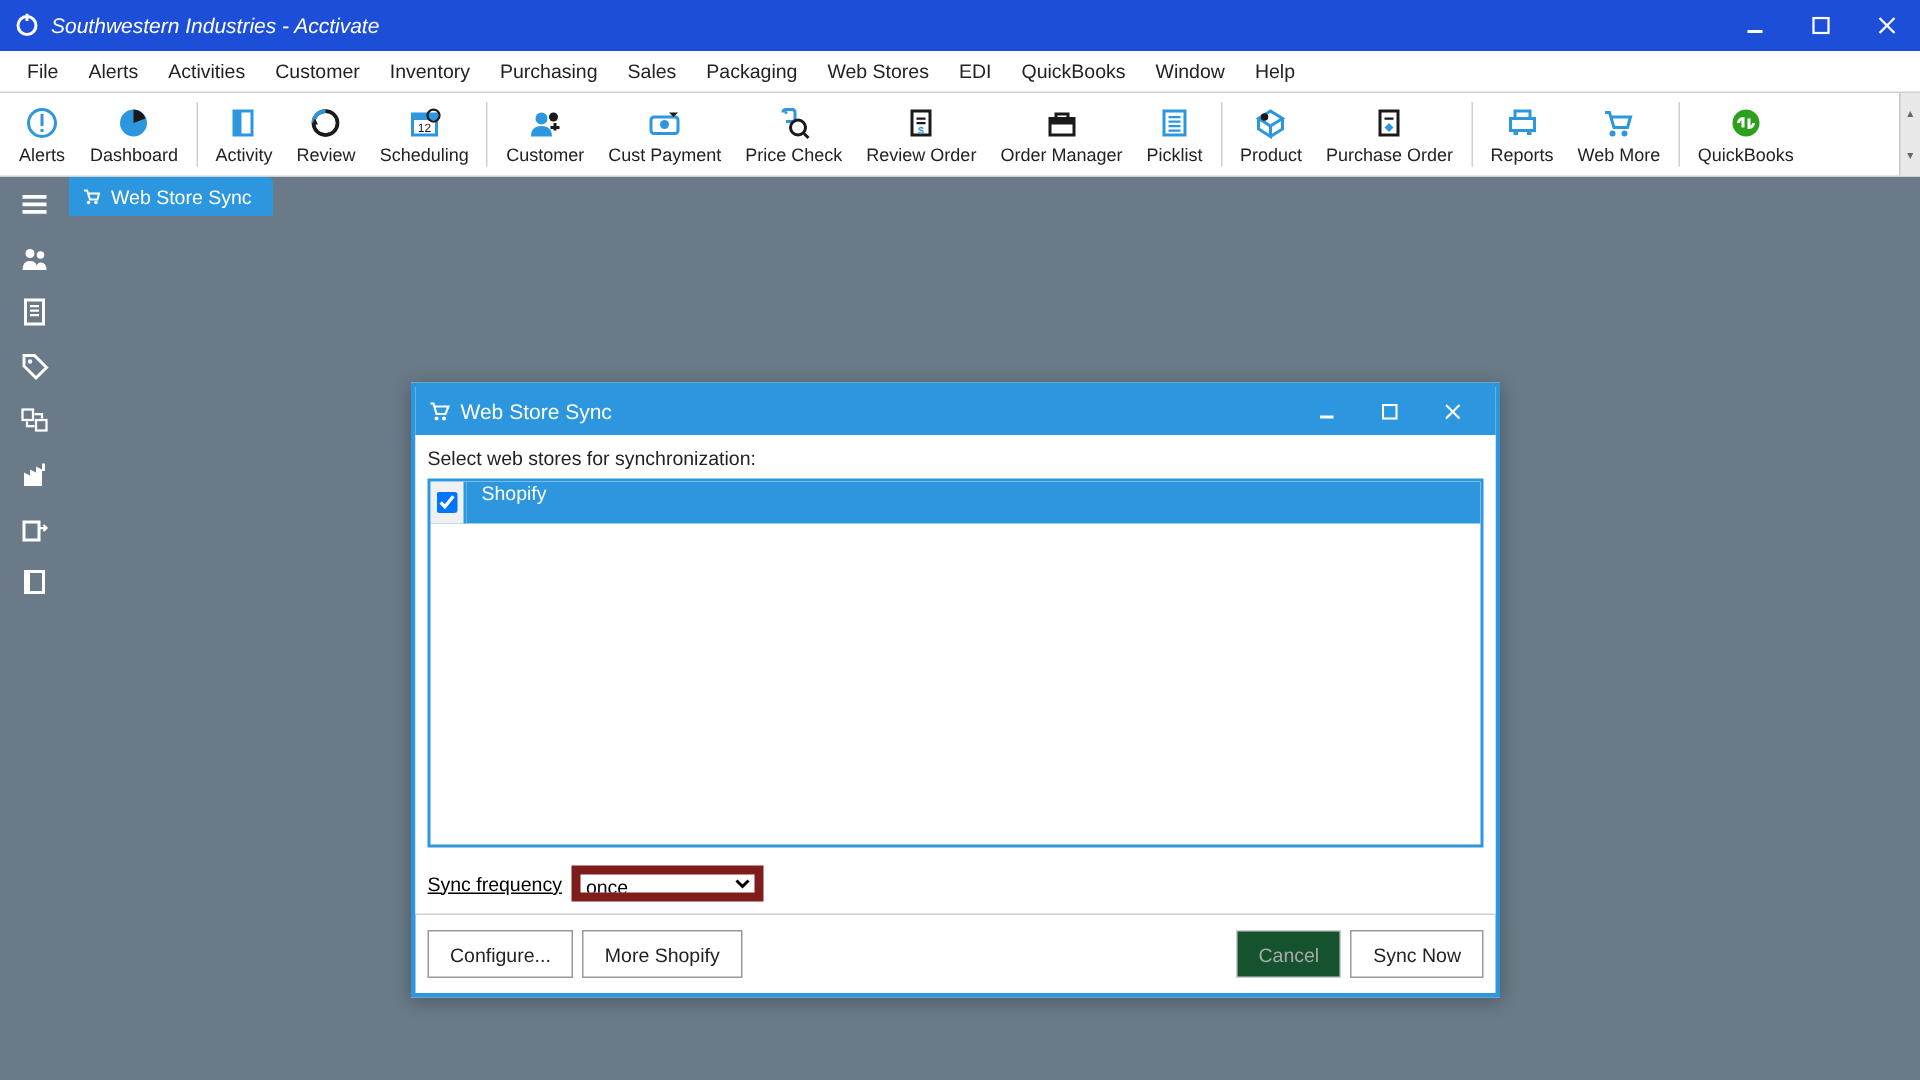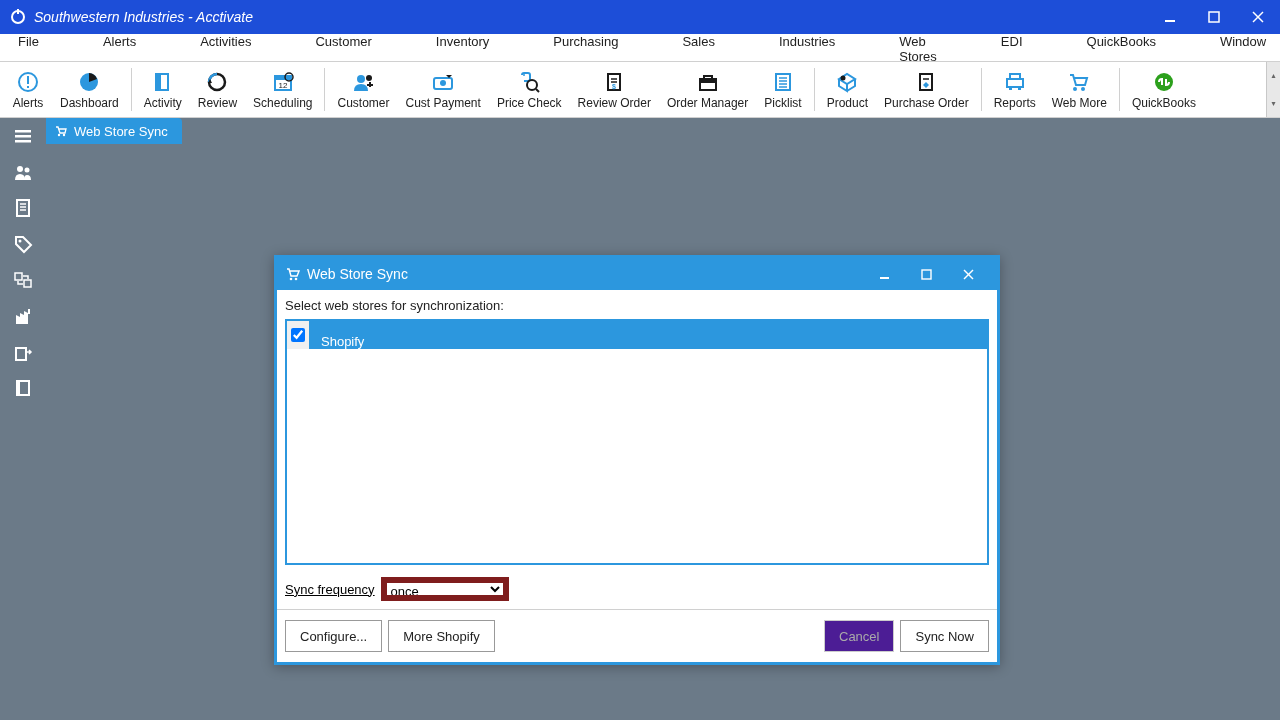--- a/index.html
+++ b/index.html
@@ -6,21 +6,21 @@
 body { width: 1280px; height: 720px; overflow: hidden; background: #fff; }
 
 
 .titlebar { height: 34px; background: #1d4ed8; display: flex; align-items: center; color: #fff; font-size: 14px; font-style: italic; }
 .titlebar .app-icon { width: 20px; height: 20px; margin: 0 6px 0 8px; display: flex; align-items: center; justify-content: center; }
 .titlebar .title-text { flex: 1; }
 .titlebar .win-controls { display: flex; }
 .titlebar .win-btn { width: 44px; height: 34px; display: flex; align-items: center; justify-content: center; color: #fff; }
 
 
-.menubar { height: 28px; background: #fff; border-bottom: 1px solid #d0d0d0; display: flex; align-items: flex-start; padding: 0 8px; gap: 44px; }
+.menubar { height: 28px; background: #fff; border-bottom: 1px solid #d0d0d0; display: flex; align-items: center; padding: 0 8px; }
 .menubar .menu-item { padding: 0 10px; font-size: 13px; display: flex; align-items: center; color: #222; }
 
 
 .toolbar { height: 56px; background: #fff; border-bottom: 1px solid #d0d0d0; display: flex; align-items: stretch; padding: 0 4px; position: relative; }
 .tool-btn { display: flex; flex-direction: column; align-items: center; justify-content: center; padding: 2px 8px; font-size: 12px; color: #222; gap: 2px; min-width: 48px; }
 .tool-btn .ticon { width: 24px; height: 24px; display: flex; align-items: center; justify-content: center; }
 .tool-sep { width: 1px; background: #d0d0d0; margin: 6px 4px; }
 .toolbar .right-scroll { width: 14px; background: #e8e8e8; border-left: 1px solid #c8c8c8; display: flex; flex-direction: column; position: absolute; right: 0; top: 0; bottom: 0; }
 .toolbar .right-scroll div { flex: 1; display: flex; align-items: center; justify-content: center; font-size: 8px; color: #666; }
 
@@ -38,30 +38,30 @@
 
 
 .dialog { position: absolute; left: 228px; top: 111px; width: 726px; background: #fff; border: 3px solid #2c97de; box-shadow: 0 2px 12px rgba(0,0,0,0.3); }
 .dialog-title { height: 32px; background: #2c97de; color: #fff; display: flex; align-items: center; font-size: 14px; padding: 0 8px; }
 .dialog-title .dlg-icon { width: 16px; height: 16px; margin-right: 6px; display: flex; align-items: center; justify-content: center; }
 .dialog-title .dlg-text { flex: 1; }
 .dialog-title .dlg-btn { width: 42px; height: 32px; display: flex; align-items: center; justify-content: center; color: #fff; font-size: 13px; }
 .dialog-body { background: #fff; padding: 6px 8px 8px 8px; }
 .dialog-body .prompt { font-size: 13px; color: #222; padding: 2px 0 6px 0; }
 .list-box { border: 2px solid #2c97de; height: 246px; overflow: auto; background: #fff; }
-.list-row { display: flex; align-items: flex-end; height: 28px; background: #2c97de; color: #fff; }
+.list-row { display: flex; align-items: flex-start; height: 28px; background: #2c97de; color: #fff; }
 .list-row .chk-cell { width: 24px; display: flex; align-items: center; justify-content: center; background: #f0f0f0; height: 100%; border-right: 2px solid #2c97de; }
 .list-row .chk-cell input { width: 14px; height: 14px; }
 .list-row .name-cell { flex: 1; padding: 0 10px; font-size: 13px; }
 .freq-row { display: flex; align-items: center; gap: 6px; margin-top: 12px; font-size: 13px; text-decoration: underline; }
 .freq-row select { width: 128px; height: 24px; font-size: 13px; border: 6px solid #7f1d1d; background: #fff; }
 .dialog-footer { border-top: 1px solid #d0d0d0; padding: 10px 8px; display: flex; gap: 6px; }
 .dialog-footer .spacer { flex: 1; }
 .dlg-action { height: 32px; padding: 0 14px; font-size: 13px; border: 1px solid #999; background: #fff; color: #222; cursor: pointer; }
-.dlg-action:disabled { color: #aaa; border-color: #ccc; cursor: default; background: #4c1d95; }
+.dlg-action:disabled { color: #aaa; border-color: #ccc; cursor: default; background: #14532d; }
 
 svg { display: block; }
 </style>
 </head>
 <body>
 
 <div class="titlebar">
   <span class="app-icon">
     <svg width="16" height="16" viewBox="0 0 16 16">
         <circle cx="8" cy="8" r="6" fill="none" stroke="#fff" stroke-width="2"></circle>
@@ -90,21 +90,21 @@
 </div>
 
 <div class="menubar">
   <div class="menu-item">File</div>
   <div class="menu-item">Alerts</div>
   <div class="menu-item">Activities</div>
   <div class="menu-item">Customer</div>
   <div class="menu-item">Inventory</div>
   <div class="menu-item">Purchasing</div>
   <div class="menu-item">Sales</div>
-  <div class="menu-item">Industries</div>
+  <div class="menu-item">Packaging</div>
   <div class="menu-item">Web Stores</div>
   <div class="menu-item">EDI</div>
   <div class="menu-item">QuickBooks</div>
   <div class="menu-item">Window</div>
   <div class="menu-item">Help</div>
 </div>
 
 <div class="toolbar">
   <div class="tool-btn">
       <span class="ticon">

